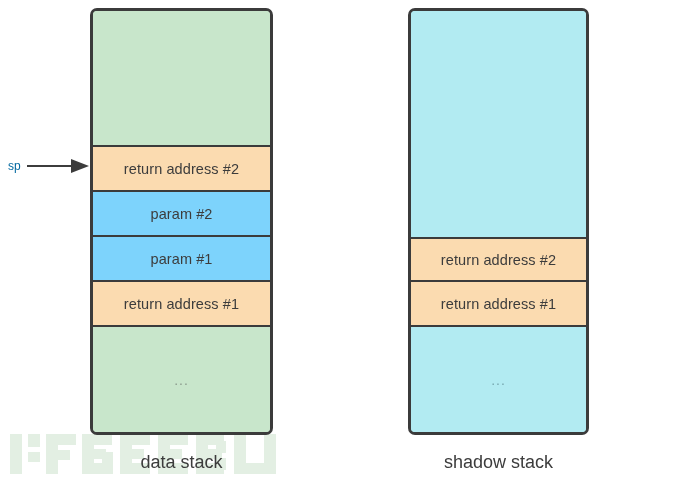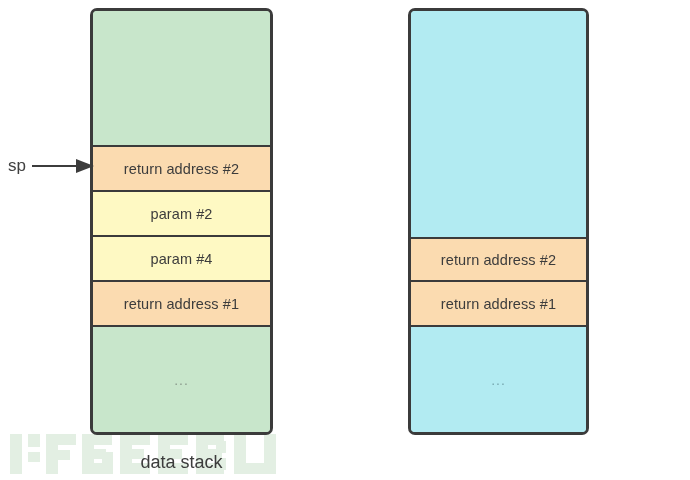--- a/index.html
+++ b/index.html
@@ -73,21 +73,21 @@
     flex: 0 0 auto;
     border-top: 2.5px solid #3b3b3b;
     border-bottom: 2.5px solid #3b3b3b;
   }
   .cell.slot + .cell.slot {
     border-top: none;
   }
   .c-green  { background: #c8e6cb; }
   .c-cyan   { background: #b2ebf2; }
   .c-orange { background: #fbdbb0; }
-  .c-yellow { background: #fef9c3; }
+  .c-yellow { background: #7dd3fc; }
 
   .ellipsis {
     font-size: 14px;
     color: #8a9a8c;
     letter-spacing: 1px;
     line-height: 1;
   }
   .ellipsis.on-cyan { color: #76a6ae; }
 
   
@@ -110,22 +110,22 @@
   }
 
   
   .pointer {
     position: absolute;
     display: flex;
     align-items: center;
     height: 22px;
   }
   .pointer .plabel {
-    font-size: 17px;
-    color: #404040;
+    font-size: 12px;
+    color: #0369a1;
     white-space: nowrap;
   }
   .pointer svg { display: block; }
 
   .pointer.sp-pointer {
     left: 8px;
     top: 155px;
   }
   .pointer.sp-pointer .plabel { margin-right: 6px; }
 
@@ -181,21 +181,21 @@
 
     <div class="cell slot c-orange" style="height:47px">
       <span>return address #2</span>
     </div>
 
     <div class="cell slot c-yellow" style="height:45px">
       <span>param #2</span>
     </div>
 
     <div class="cell slot c-yellow" style="height:45px">
-      <span>param #4</span>
+      <span>param #1</span>
     </div>
 
     <div class="cell slot c-orange" style="height:45px">
       <span>return address #1</span>
     </div>
 
     <div class="cell c-green" style="flex:0 0 105px">
       <span class="ellipsis">...</span>
     </div>
   </div>
@@ -212,20 +212,21 @@
 
     <div class="cell slot c-orange" style="height:45px">
       <span>return address #1</span>
     </div>
 
     <div class="cell c-cyan" style="flex:0 0 105px">
       <span class="ellipsis on-cyan">...</span>
     </div>
   </div>
 
+  <div class="caption shadow-caption">shadow stack</div>
 
   <div class="pointer sp-pointer">
     <span class="plabel">sp</span>
     <svg width="62" height="20" viewBox="0 0 62 20">
       <line x1="0" y1="10" x2="46" y2="10" stroke="#3c3c3c" stroke-width="2.2"></line>
       <polygon points="44,3 62,10 44,17" fill="#3c3c3c"></polygon>
     </svg>
   </div>
 
 

